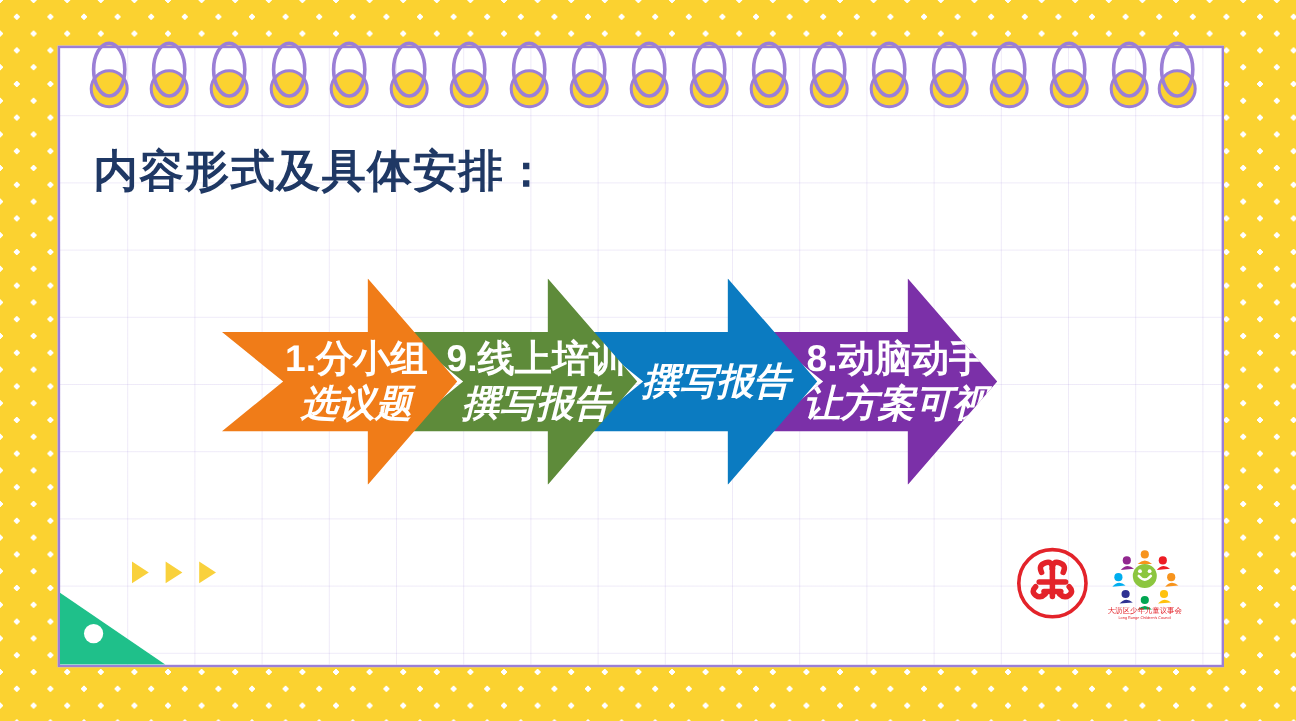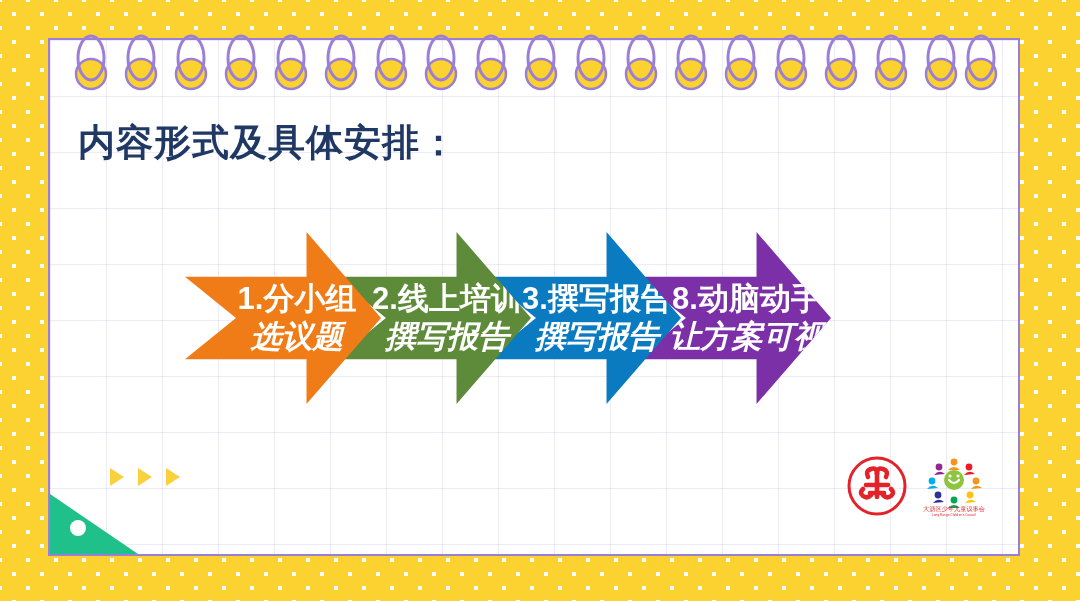--- a/index.html
+++ b/index.html
@@ -220,28 +220,27 @@
 
     <div class="arrow" id="arrow-4" style="background-color: rgb(123, 48, 168);">
       <div class="arrow-label">
         <span>8.动脑动手</span>
         <span class="l2">让方案可视</span>
       </div>
     </div>
 
     <div class="arrow" id="arrow-3" style="background-color: rgb(11, 123, 193);">
       <div class="arrow-label">
-        <span>3.撰写报告</span>
         <span class="l2">撰写报告</span>
       </div>
     </div>
 
     <div class="arrow" id="arrow-2" style="background-color: rgb(94, 139, 58);">
       <div class="arrow-label">
-        <span>2.线上培训</span>
+        <span>9.线上培训</span>
         <span class="l2">撰写报告</span>
       </div>
     </div>
 
     <div class="arrow" id="arrow-1" style="background-color: rgb(240, 124, 24);">
       <div class="arrow-label">
         <span>1.分小组</span>
         <span class="l2">选议题</span>
       </div>
     </div>

